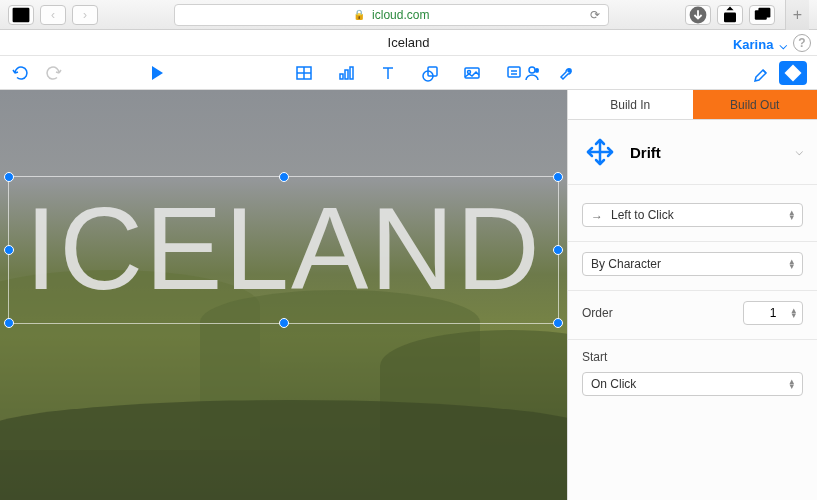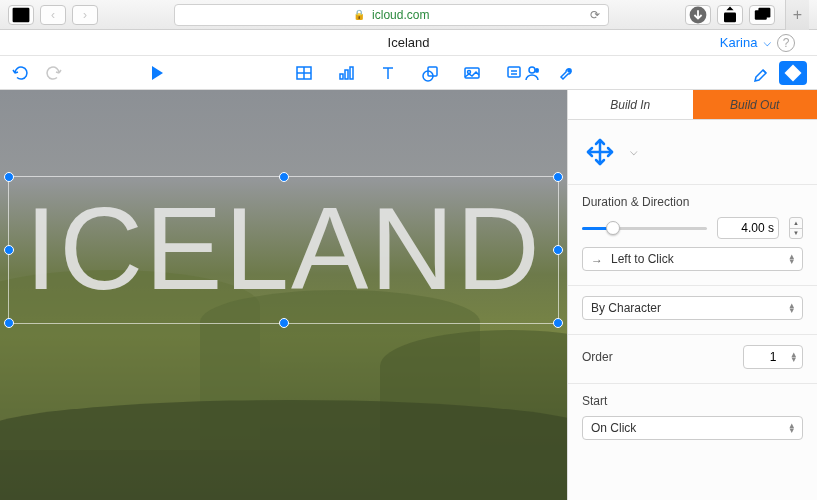--- a/index.html
+++ b/index.html
@@ -11,21 +11,21 @@
 .addr { flex: 1; margin: 0 70px; height: 22px; border: 1px solid #d0d0d0; border-radius: 4px; background: #fff; display: flex; align-items: center; justify-content: center; gap: 6px; font-size: 12px; color: #3a3a3a; position: relative; }
 .addr .lock { color: #6a6a6a; font-size: 10px; }
 .addr .url { color: #2b8a3e; }
 .addr .reload { position: absolute; right: 8px; color: #888; }
 .chrome-right { display: flex; gap: 6px; }
 .plus-tab { width: 24px; height: 30px; display: flex; align-items: center; justify-content: center; color: #8a8a8a; font-size: 16px; background: linear-gradient(#eee, #e2e2e2); border-left: 1px solid #d0d0d0; margin-left: 4px; }
 
 
 .title-row { height: 26px; display: flex; align-items: center; border-bottom: 1px solid #e4e4e4; padding: 0 10px; position: relative; }
 .doc-title { position: absolute; left: 50%; transform: translateX(-50%); font-size: 13px; color: #222; }
-.user { position: absolute; right: 22px; display: flex; align-items: center; gap: 6px; color: #0a7cff; font-size: 13px; }
+.user { position: absolute; right: 6px; display: flex; align-items: flex-end; gap: 6px; color: #0a7cff; font-size: 13px; font-weight: bold; }
 .help { width: 18px; height: 18px; border: 1.5px solid #aaa; border-radius: 50%; color: #aaa; display: flex; align-items: center; justify-content: center; font-size: 12px; }
 
 
 .toolbar { height: 34px; border-bottom: 1px solid #dcdcdc; display: flex; align-items: center; padding: 0 10px; }
 .tb-left { display: flex; gap: 14px; align-items: center; color: #0a7cff; }
 .tb-center { position: absolute; left: 50%; transform: translateX(-50%); display: flex; gap: 22px; color: #0a7cff; align-items: center; }
 .tb-right1 { margin-left: auto; display: flex; gap: 14px; color: #0a7cff; align-items: center; padding-right: 175px; }
 .tb-right2 { display: flex; gap: 8px; color: #0a7cff; align-items: center; }
 .icon { width: 20px; height: 20px; display: flex; align-items: center; justify-content: center; }
 .icon svg { width: 20px; height: 20px; stroke: currentColor; fill: none; stroke-width: 1.5; }
@@ -36,21 +36,21 @@
 
 .main { display: flex; height: calc(500px - 30px - 26px - 34px); }
 .canvas { width: 567px; position: relative; background: linear-gradient(180deg, #8c9095 0%, #949799 22%, #6d7a4a 45%, #788544 60%, #5e6a38 78%, #4a5530 100%); overflow: hidden; }
 .hill { position: absolute; background: rgba(80,100,50,0.5); border-radius: 50% 50% 0 0 / 20% 20% 0 0; }
 .title-text { position: absolute; top: 92px; left: 10px; right: 10px; text-align: center; font-size: 116px; font-weight: 500; letter-spacing: 2px; color: rgba(230,230,230,0.9); font-family: "Helvetica Neue", Arial; }
 .sel-box { position: absolute; top: 86px; left: 8px; right: 8px; height: 148px; border: 1px solid rgba(255,255,255,0.6); }
 .handle { position: absolute; width: 10px; height: 10px; background: #0a7cff; border: 1px solid #fff; border-radius: 50%; }
 
 
 .inspector { flex: 1; border-left: 1px solid #dcdcdc; background: #fcfcfc; display: flex; flex-direction: column; }
-.tabs { display: flex; height: 30px; border-bottom: 1px solid #dcdcdc; font-style: italic; }
+.tabs { display: flex; height: 30px; border-bottom: 1px solid #dcdcdc; }
 .tab { flex: 1; display: flex; align-items: center; justify-content: center; font-size: 12px; color: #444; background: #f97316; cursor: pointer; }
 .tab.active { background: #fff; font-weight: 500; }
 .effect-row { display: flex; align-items: center; padding: 14px 14px; gap: 12px; border-bottom: 1px solid #e8e8e8; }
 .effect-name { font-weight: 600; font-size: 15px; flex: 1; }
 .drift-icon { width: 36px; height: 36px; }
 .section { padding: 10px 14px 14px; border-bottom: 1px solid #e8e8e8; font-size: 12px; }
 .section-label { color: #444; margin-bottom: 8px; font-size: 12px; }
 .slider-row { display: flex; align-items: center; gap: 10px; }
 .slider { flex: 1; height: 3px; background: #d0d0d0; border-radius: 3px; position: relative; }
 .slider::before { content: ''; position: absolute; left: 0; width: 25%; height: 100%; background: #0a7cff; border-radius: 3px; }
@@ -223,35 +223,25 @@
       <div class="tab active">Build In</div>
       <div class="tab">Build Out</div>
     </div>
     <div class="effect-row">
       <svg class="drift-icon" viewBox="0 0 36 36">
           <g stroke="#0a7cff" stroke-width="2.5" fill="none" stroke-linecap="round" stroke-linejoin="round">
             <path d="M18 6v24M6 18h24"></path>
             <path d="M18 6l-4 4M18 6l4 4M18 30l-4-4M18 30l4-4M6 18l4-4M6 18l4 4M30 18l-4-4M30 18l-4 4"></path>
           </g>
         </svg>
+      <span class="effect-name">Drift</span>
       <span style="color:#999;font-size:10px">⌵</span>
     </div>
 
     <div class="section">
-      <div class="section-label">Duration &amp; Direction</div>
-      <div class="slider-row">
-        <div class="slider">
-            <div class="slider-thumb"></div>
-          </div>
-        <div class="num-box">4.00 s</div>
-        <div class="stepper">
-            <div>▲</div>
-            <div>▼</div>
-          </div>
-      </div>
       <div class="select">
         <span style="margin-right:8px;color:#666">→</span>
         <span>Left to Click</span>
         <span class="chev">
             <span>▴</span>
             <span>▾</span>
           </span>
       </div>
     </div>
 

